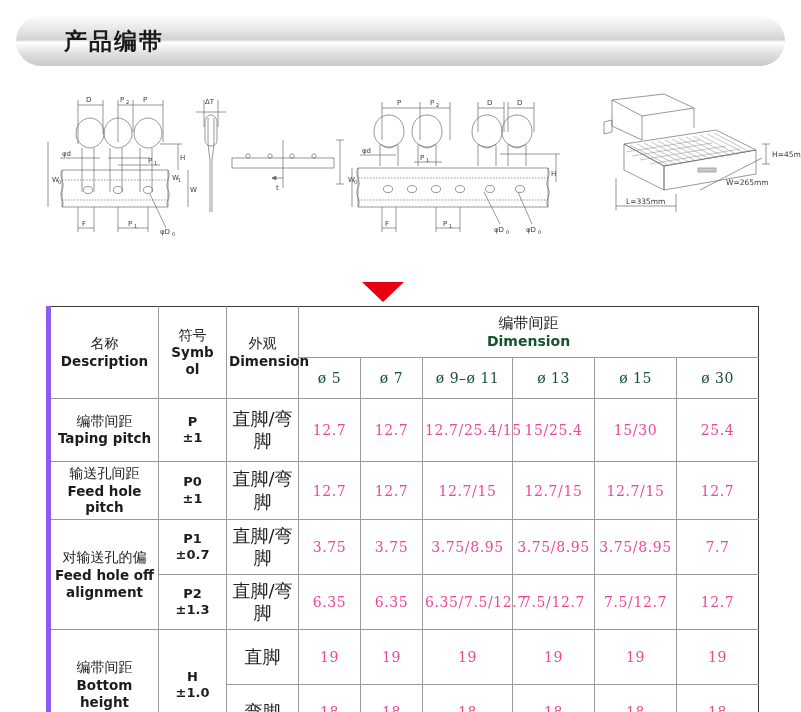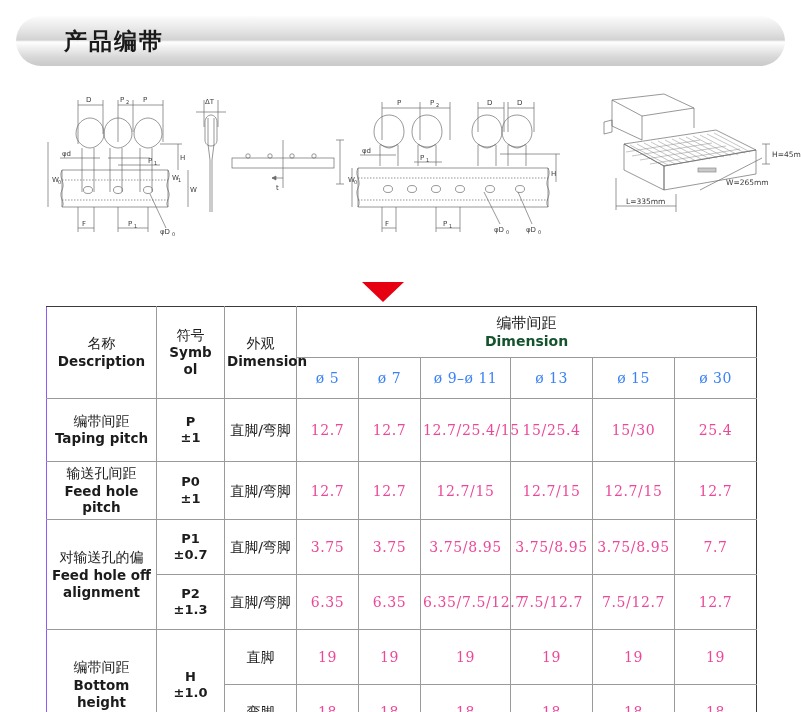--- a/index.html
+++ b/index.html
@@ -84,21 +84,21 @@
     table-layout: fixed;
   }
   .spec-table td, .spec-table th {
     border: 1px solid #9a9a9a;
     text-align: center;
     vertical-align: middle;
     padding: 3px 2px;
     line-height: 1.25;
   }
   .spec-table .outer-top { border-top: 1px solid #3a3a3a; }
-  .spec-table .outer-left { border-left: 1px solid #8b5cf6; margin-left: 16px; }
+  .spec-table .outer-left { border-left: 5px solid #8b5cf6; margin-left: 16px; }
   .spec-table .outer-right { border-right: 1px solid #3a3a3a; }
 
   .cn {
     font-family: "DejaVu Sans", sans-serif;
     font-size: 14px;
     color: #1c1c1c;
   }
   .en {
     font-family: "DejaVu Sans", sans-serif;
     font-size: 13.5px;
@@ -113,33 +113,33 @@
   }
   .sym-tol {
     font-family: "DejaVu Sans", sans-serif;
     font-size: 13px;
     font-weight: bold;
     color: #1c1c1c;
   }
   .diahead {
     font-family: "DejaVu Serif", serif;
     font-size: 14px;
-    color: #3b82f6;
+    color: #14532d;
     letter-spacing: 0.5px;
   }
   .val {
     font-family: "DejaVu Serif", serif;
     font-size: 14px;
     color: #ec4899;
     letter-spacing: 0.6px;
     word-spacing: 1px;
   }
   .ext {
     font-family: "DejaVu Sans", sans-serif;
-    font-size: 14px;
+    font-size: 18px;
     color: #1c1c1c;
   }
   .group-head-cn {
     font-family: "DejaVu Sans", sans-serif;
     font-size: 15px;
     color: #1c1c1c;
   }
   .group-head-en {
     font-family: "DejaVu Sans", sans-serif;
     font-size: 14px;

